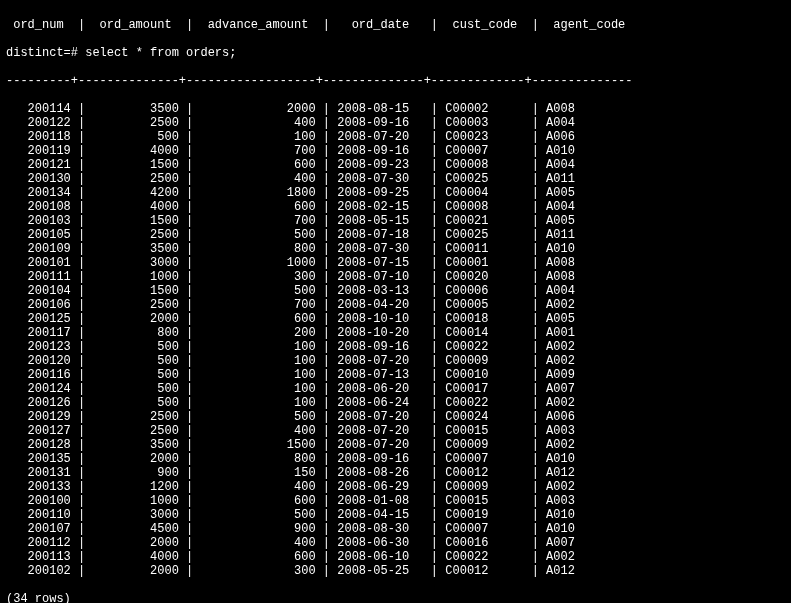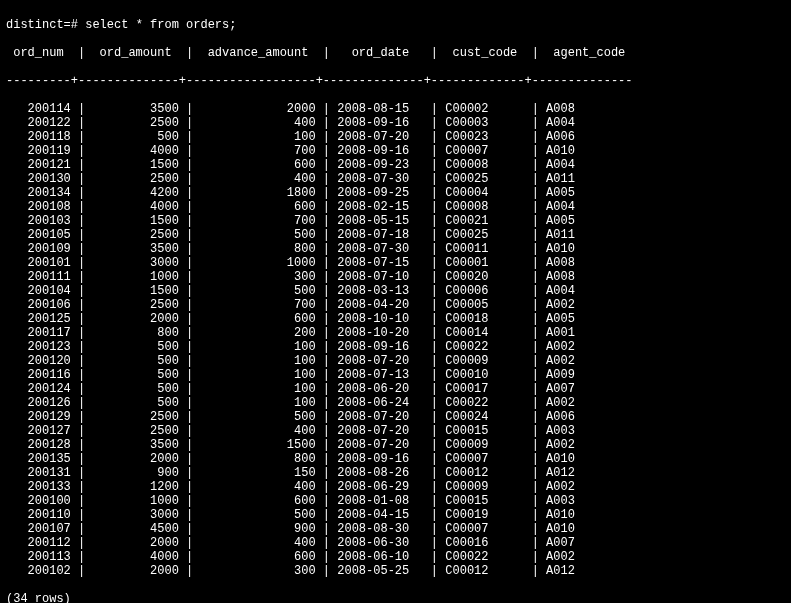--- a/index.html
+++ b/index.html
@@ -3,20 +3,20 @@
 <meta charset="utf-8">
 <style>
   html,body{margin:0;padding:0;background:#000;color:#fff;font-family:Consolas,"Courier New",monospace;font-size:12px;line-height:14px;width:791px;height:603px;overflow:hidden}
   .term{padding:4px 6px;white-space:pre}
   .row{display:block}
 </style>
 </head>
 <body>
 
 <div class="term">
+<span class="row" id="hdr"> ord_num  |  ord_amount  |  advance_amount  |   ord_date   |  cust_code  |  agent_code </span>
 <span class="row"><span>distinct=# </span><span>select * from orders;</span></span>
-<span class="row" id="hdr"> ord_num  |  ord_amount  |  advance_amount  |   ord_date   |  cust_code  |  agent_code </span>
 <span class="row" id="sep">---------+--------------+------------------+--------------+-------------+--------------</span>
 <span id="rows"><span class="row">   200114 |         3500 |             2000 | 2008-08-15   | C00002      | A008        </span><span class="row">   200122 |         2500 |              400 | 2008-09-16   | C00003      | A004        </span><span class="row">   200118 |          500 |              100 | 2008-07-20   | C00023      | A006        </span><span class="row">   200119 |         4000 |              700 | 2008-09-16   | C00007      | A010        </span><span class="row">   200121 |         1500 |              600 | 2008-09-23   | C00008      | A004        </span><span class="row">   200130 |         2500 |              400 | 2008-07-30   | C00025      | A011        </span><span class="row">   200134 |         4200 |             1800 | 2008-09-25   | C00004      | A005        </span><span class="row">   200108 |         4000 |              600 | 2008-02-15   | C00008      | A004        </span><span class="row">   200103 |         1500 |              700 | 2008-05-15   | C00021      | A005        </span><span class="row">   200105 |         2500 |              500 | 2008-07-18   | C00025      | A011        </span><span class="row">   200109 |         3500 |              800 | 2008-07-30   | C00011      | A010        </span><span class="row">   200101 |         3000 |             1000 | 2008-07-15   | C00001      | A008        </span><span class="row">   200111 |         1000 |              300 | 2008-07-10   | C00020      | A008        </span><span class="row">   200104 |         1500 |              500 | 2008-03-13   | C00006      | A004        </span><span class="row">   200106 |         2500 |              700 | 2008-04-20   | C00005      | A002        </span><span class="row">   200125 |         2000 |              600 | 2008-10-10   | C00018      | A005        </span><span class="row">   200117 |          800 |              200 | 2008-10-20   | C00014      | A001        </span><span class="row">   200123 |          500 |              100 | 2008-09-16   | C00022      | A002        </span><span class="row">   200120 |          500 |              100 | 2008-07-20   | C00009      | A002        </span><span class="row">   200116 |          500 |              100 | 2008-07-13   | C00010      | A009        </span><span class="row">   200124 |          500 |              100 | 2008-06-20   | C00017      | A007        </span><span class="row">   200126 |          500 |              100 | 2008-06-24   | C00022      | A002        </span><span class="row">   200129 |         2500 |              500 | 2008-07-20   | C00024      | A006        </span><span class="row">   200127 |         2500 |              400 | 2008-07-20   | C00015      | A003        </span><span class="row">   200128 |         3500 |             1500 | 2008-07-20   | C00009      | A002        </span><span class="row">   200135 |         2000 |              800 | 2008-09-16   | C00007      | A010        </span><span class="row">   200131 |          900 |              150 | 2008-08-26   | C00012      | A012        </span><span class="row">   200133 |         1200 |              400 | 2008-06-29   | C00009      | A002        </span><span class="row">   200100 |         1000 |              600 | 2008-01-08   | C00015      | A003        </span><span class="row">   200110 |         3000 |              500 | 2008-04-15   | C00019      | A010        </span><span class="row">   200107 |         4500 |              900 | 2008-08-30   | C00007      | A010        </span><span class="row">   200112 |         2000 |              400 | 2008-06-30   | C00016      | A007        </span><span class="row">   200113 |         4000 |              600 | 2008-06-10   | C00022      | A002        </span><span class="row">   200102 |         2000 |              300 | 2008-05-25   | C00012      | A012        </span></span>
 <span class="row">(34 rows)</span>
 
 
 </div>
 
 </body></html>

